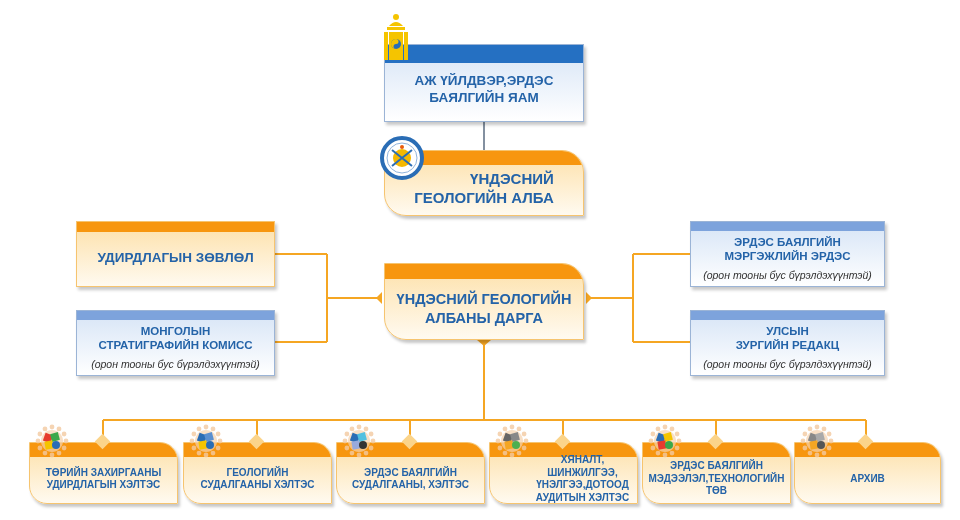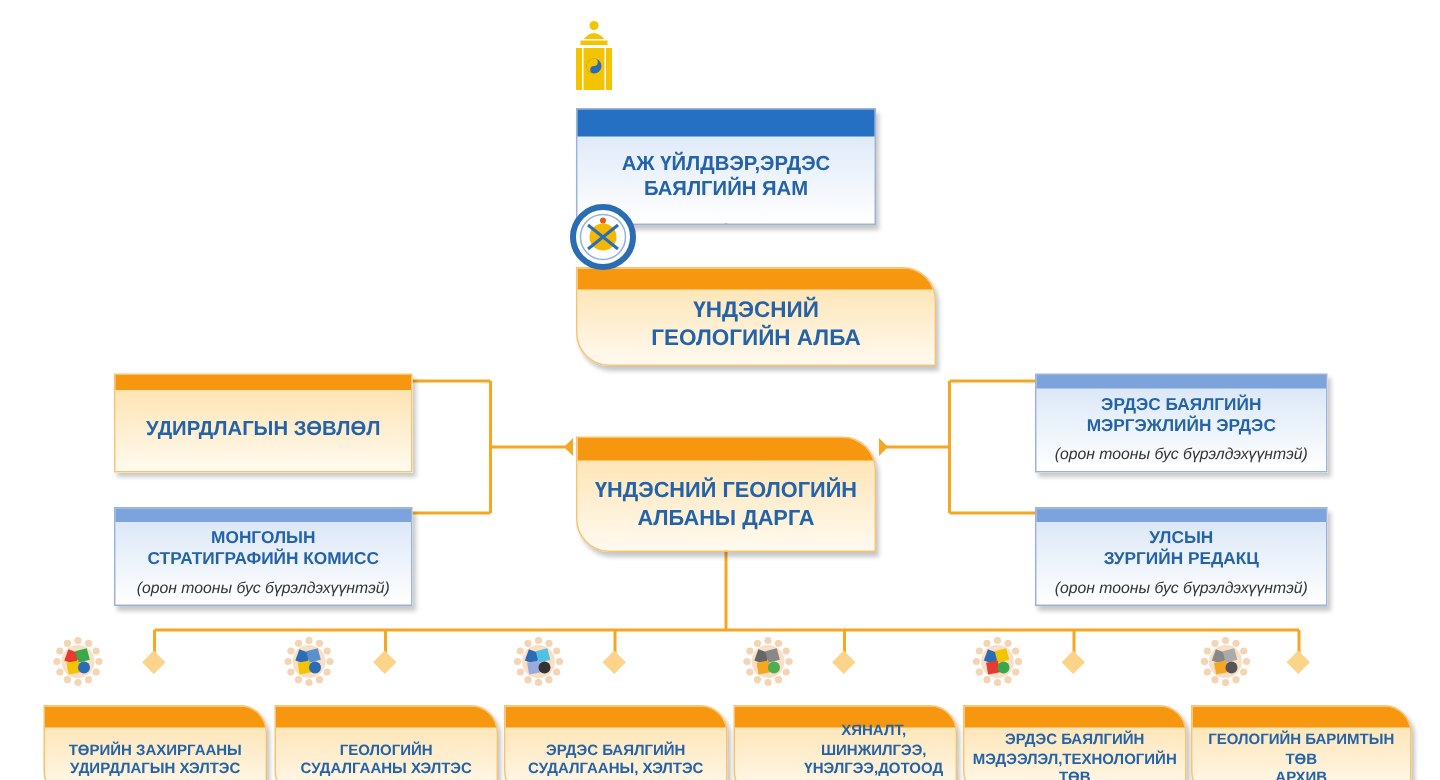--- a/index.html
+++ b/index.html
@@ -1,21 +1,21 @@
 <!DOCTYPE html>
 <html><head>
 <meta charset="utf-8">
 <style>
   html, body { margin:0; padding:0; background:#ffffff; }
   body { width:960px; height:520px; position:relative; overflow:hidden;
          font-family:"Liberation Sans", "DejaVu Sans", sans-serif; }
   svg.lines { position:absolute; left:0; top:0; width:960px; height:520px; }
   .box { position:absolute; box-sizing:border-box; display:flex; flex-direction:column;
          align-items:center; justify-content:center; text-align:center;
-         box-shadow:2px 3px 3px rgba(0,0,0,0.22);margin-top:28px; }
+         box-shadow:2px 3px 3px rgba(0,0,0,0.22); }
   .blue { background:linear-gradient(#d6e4f6, #ffffff); border:1px solid #9bb4d6; }
   .blue .bar { position:absolute; left:0; right:0; top:0; height:9px; background:#7da3dc; }
   .blue.dark .bar { background:#2570c2; height:18px; }
   .orange { background:linear-gradient(#fde0a8, #fffaf0); border:1px solid #f6c46f; }
   .orange .bar { position:absolute; left:0; right:0; top:0; background:#f7960f; }
   .title { color:#2463a8; font-weight:bold; line-height:1.25; position:relative; }
   .note { color:#333; font-style:italic; font-size:10.5px; margin-top:6px; position:relative; }
   .rounded-tr { border-radius:0 22px 0 22px; overflow:hidden; }
   .rounded-sm { border-radius:0 18px 0 18px; overflow:hidden; }
   .diamond { position:absolute; width:11px; height:11px; background:#fbd48a; transform:rotate(45deg); }
@@ -60,21 +60,21 @@
   <circle cx="13" cy="5" r="3" fill="#f5c400"></circle>
   <path d="M6 14 Q13 6 20 14 Z" fill="#f5c400"></path>
   <rect x="4" y="15" width="18" height="3" fill="#f5c400"></rect>
   <rect x="1" y="20" width="4" height="28" fill="#f5c400"></rect>
   <rect x="21" y="20" width="4" height="28" fill="#f5c400"></rect>
   <rect x="6" y="20" width="14" height="28" fill="#f5c400"></rect>
   <circle cx="13" cy="32" r="5" fill="#2a6db5"></circle>
   <path d="M13 27 A2.5 2.5 0 0 1 13 32 A2.5 2.5 0 0 0 13 37 A5 5 0 0 1 13 27" fill="#f5c400"></path>
 </svg>
 
-<div class="box orange rounded-tr" style="left:384px;top:150px;width:240px;height:66px;">
+<div class="box orange rounded-tr" style="left:384px;top:150px;width:200px;height:66px;text-align:right;">
   <div class="bar" style="height:14px;"></div>
   <div class="title" style="font-size:15px;margin-top:12px;">
     <div>ҮНДЭСНИЙ</div>
     <div>ГЕОЛОГИЙН АЛБА</div>
   </div>
 </div>
 <svg class="icon" style="left:380px;top:136px;" width="44" height="44" viewBox="0 0 44 44">
   <circle cx="22" cy="22" r="20" fill="#ffffff" stroke="#2a6db5" stroke-width="4"></circle>
   <circle cx="22" cy="22" r="15" fill="#ffffff" stroke="#8fb3dc" stroke-width="1"></circle>
   <circle cx="22" cy="22" r="9" fill="#f5b800"></circle>
@@ -256,21 +256,20 @@
       <circle cx="29.1" cy="10.0" r="2.4" fill="#f3c9a0" opacity="0.8"></circle>
       <circle cx="17" cy="17" r="11" fill="#f5d2ad" opacity="0.7"></circle>
       <rect x="9" y="10" width="8" height="8" fill="#2a6db5" transform="rotate(20 13 14)"></rect>
       <rect x="16" y="9" width="8" height="8" fill="#f5c400" transform="rotate(-15 20 13)"></rect>
       <rect x="10" y="17" width="8" height="8" fill="#e63b2e" transform="rotate(-10 14 21)"></rect>
       <circle cx="21" cy="21" r="4" fill="#3aa84a"></circle>
     </svg>
     <div class="box orange rounded-sm" style="left: 794px; top: 442px; width: 147px; height: 62px;">
       <div class="bar" style="height: 14px;"></div>
       <div class="title" style="font-size: 10px; margin-top: 12px;">
-        <div>ГЕОЛОГИЙН БАРИМТЫН ТӨВ</div>
         <div>АРХИВ</div>
       </div>
     </div>
     <div class="diamond" style="left: 860px; top: 436px;"></div>
     <svg class="icon" width="34" height="34" viewBox="0 0 34 34" style="left: 800px; top: 424px;">
       <circle cx="31.0" cy="17.0" r="2.4" fill="#f3c9a0" opacity="0.8"></circle>
       <circle cx="29.1" cy="24.0" r="2.4" fill="#f3c9a0" opacity="0.8"></circle>
       <circle cx="24.0" cy="29.1" r="2.4" fill="#f3c9a0" opacity="0.8"></circle>
       <circle cx="17.0" cy="31.0" r="2.4" fill="#f3c9a0" opacity="0.8"></circle>
       <circle cx="10.0" cy="29.1" r="2.4" fill="#f3c9a0" opacity="0.8"></circle>

